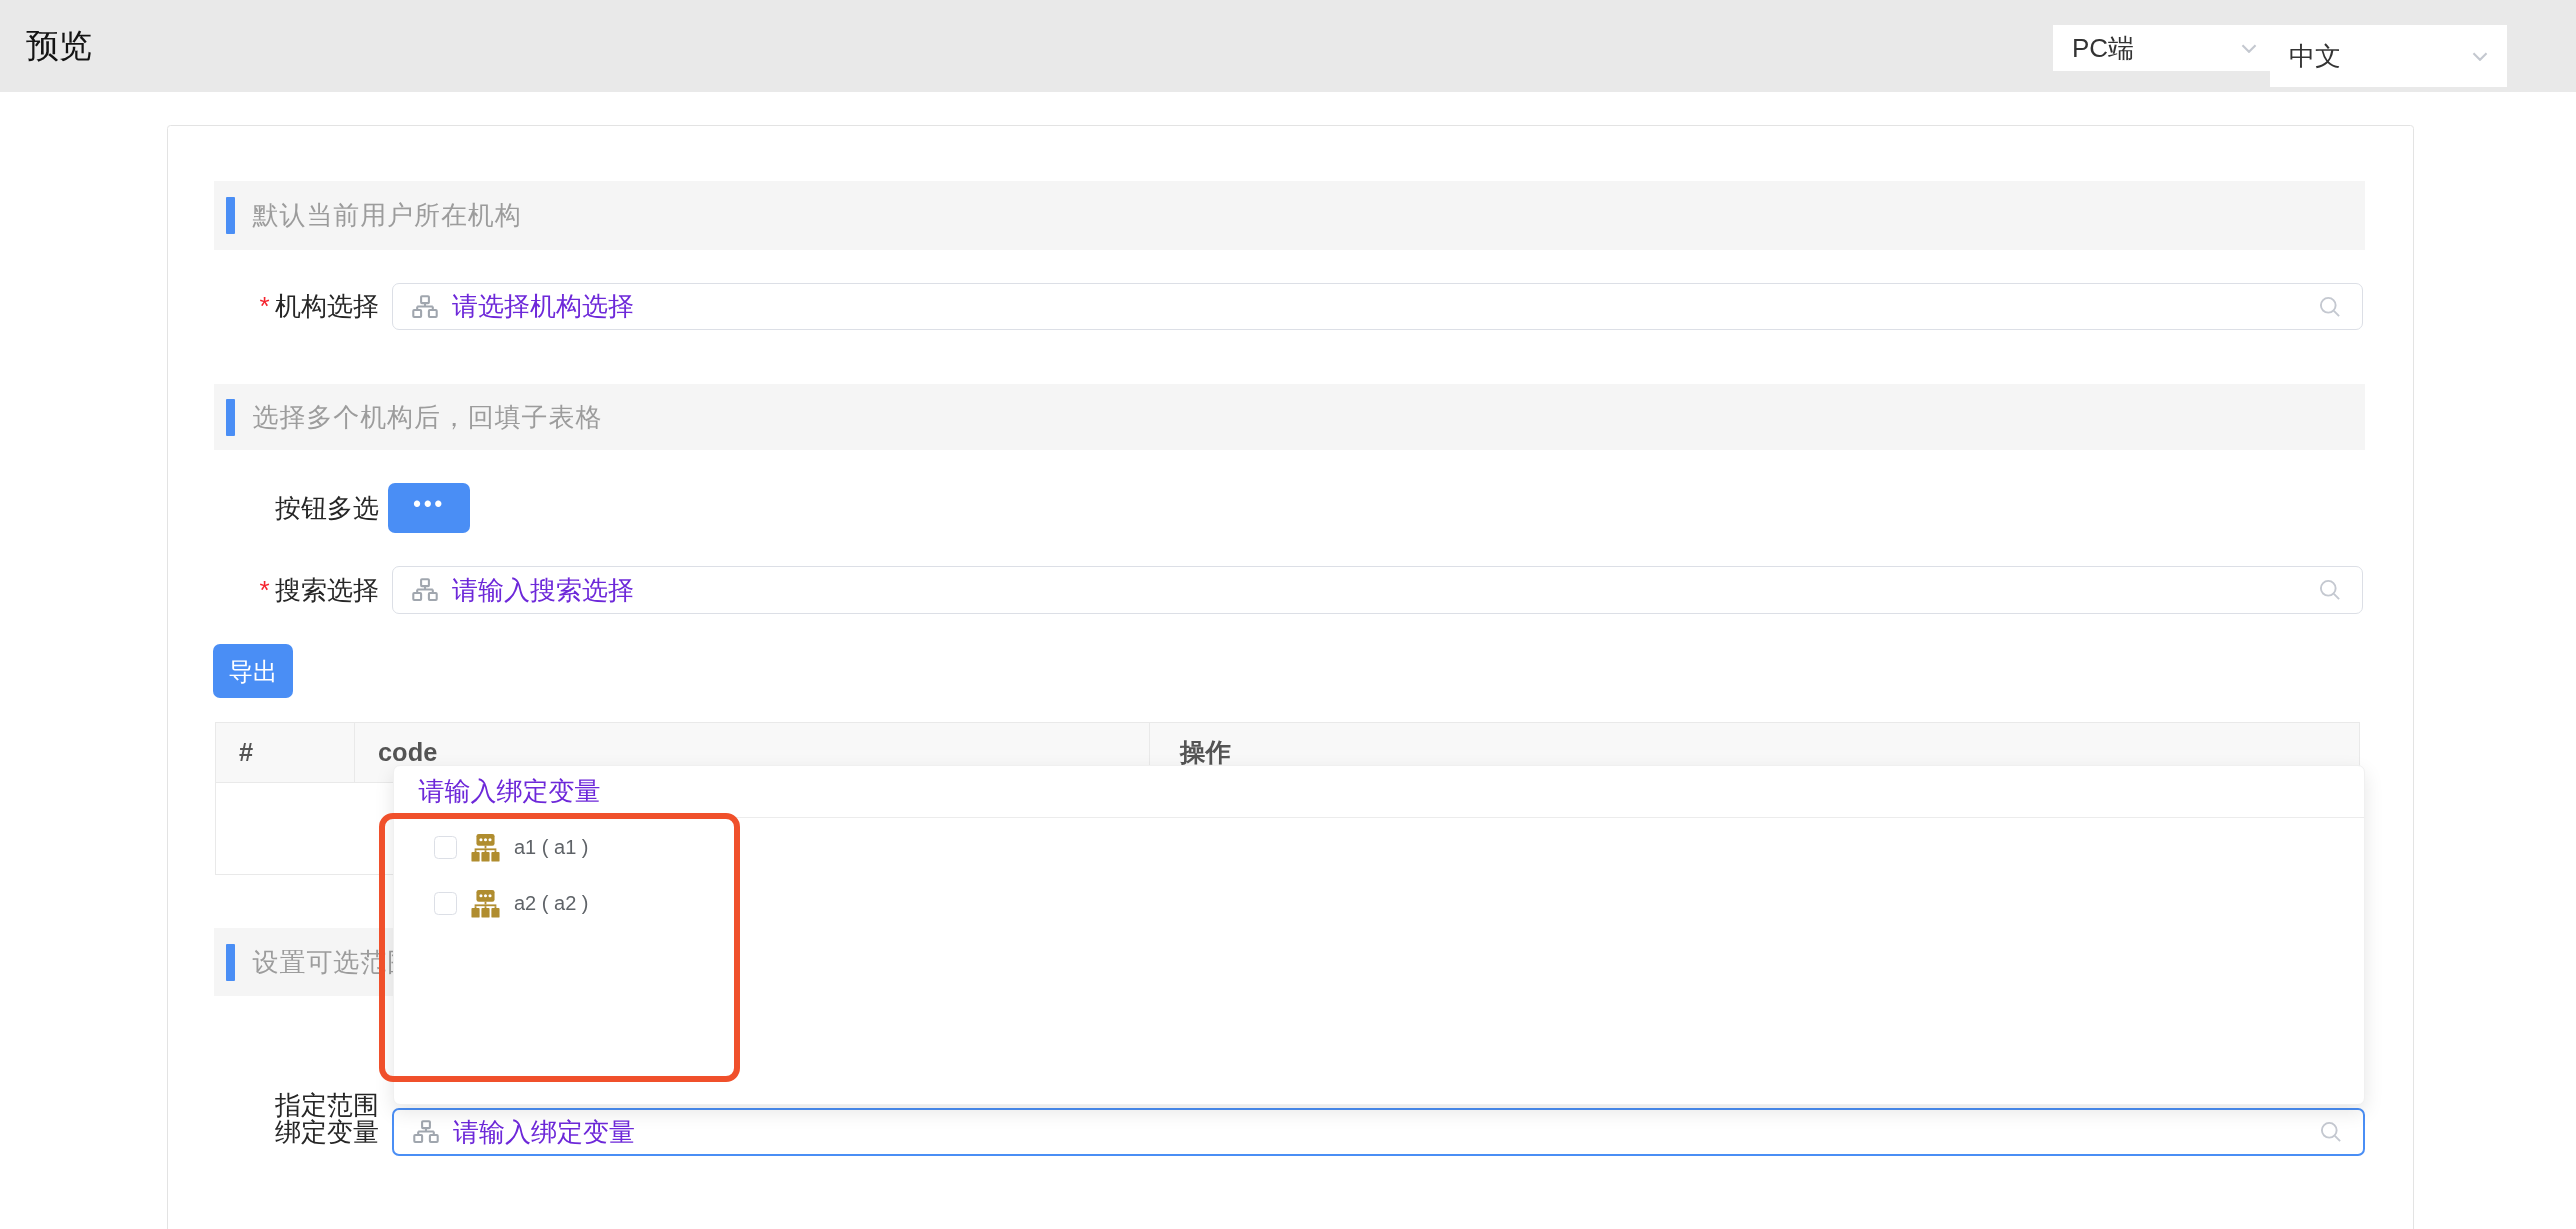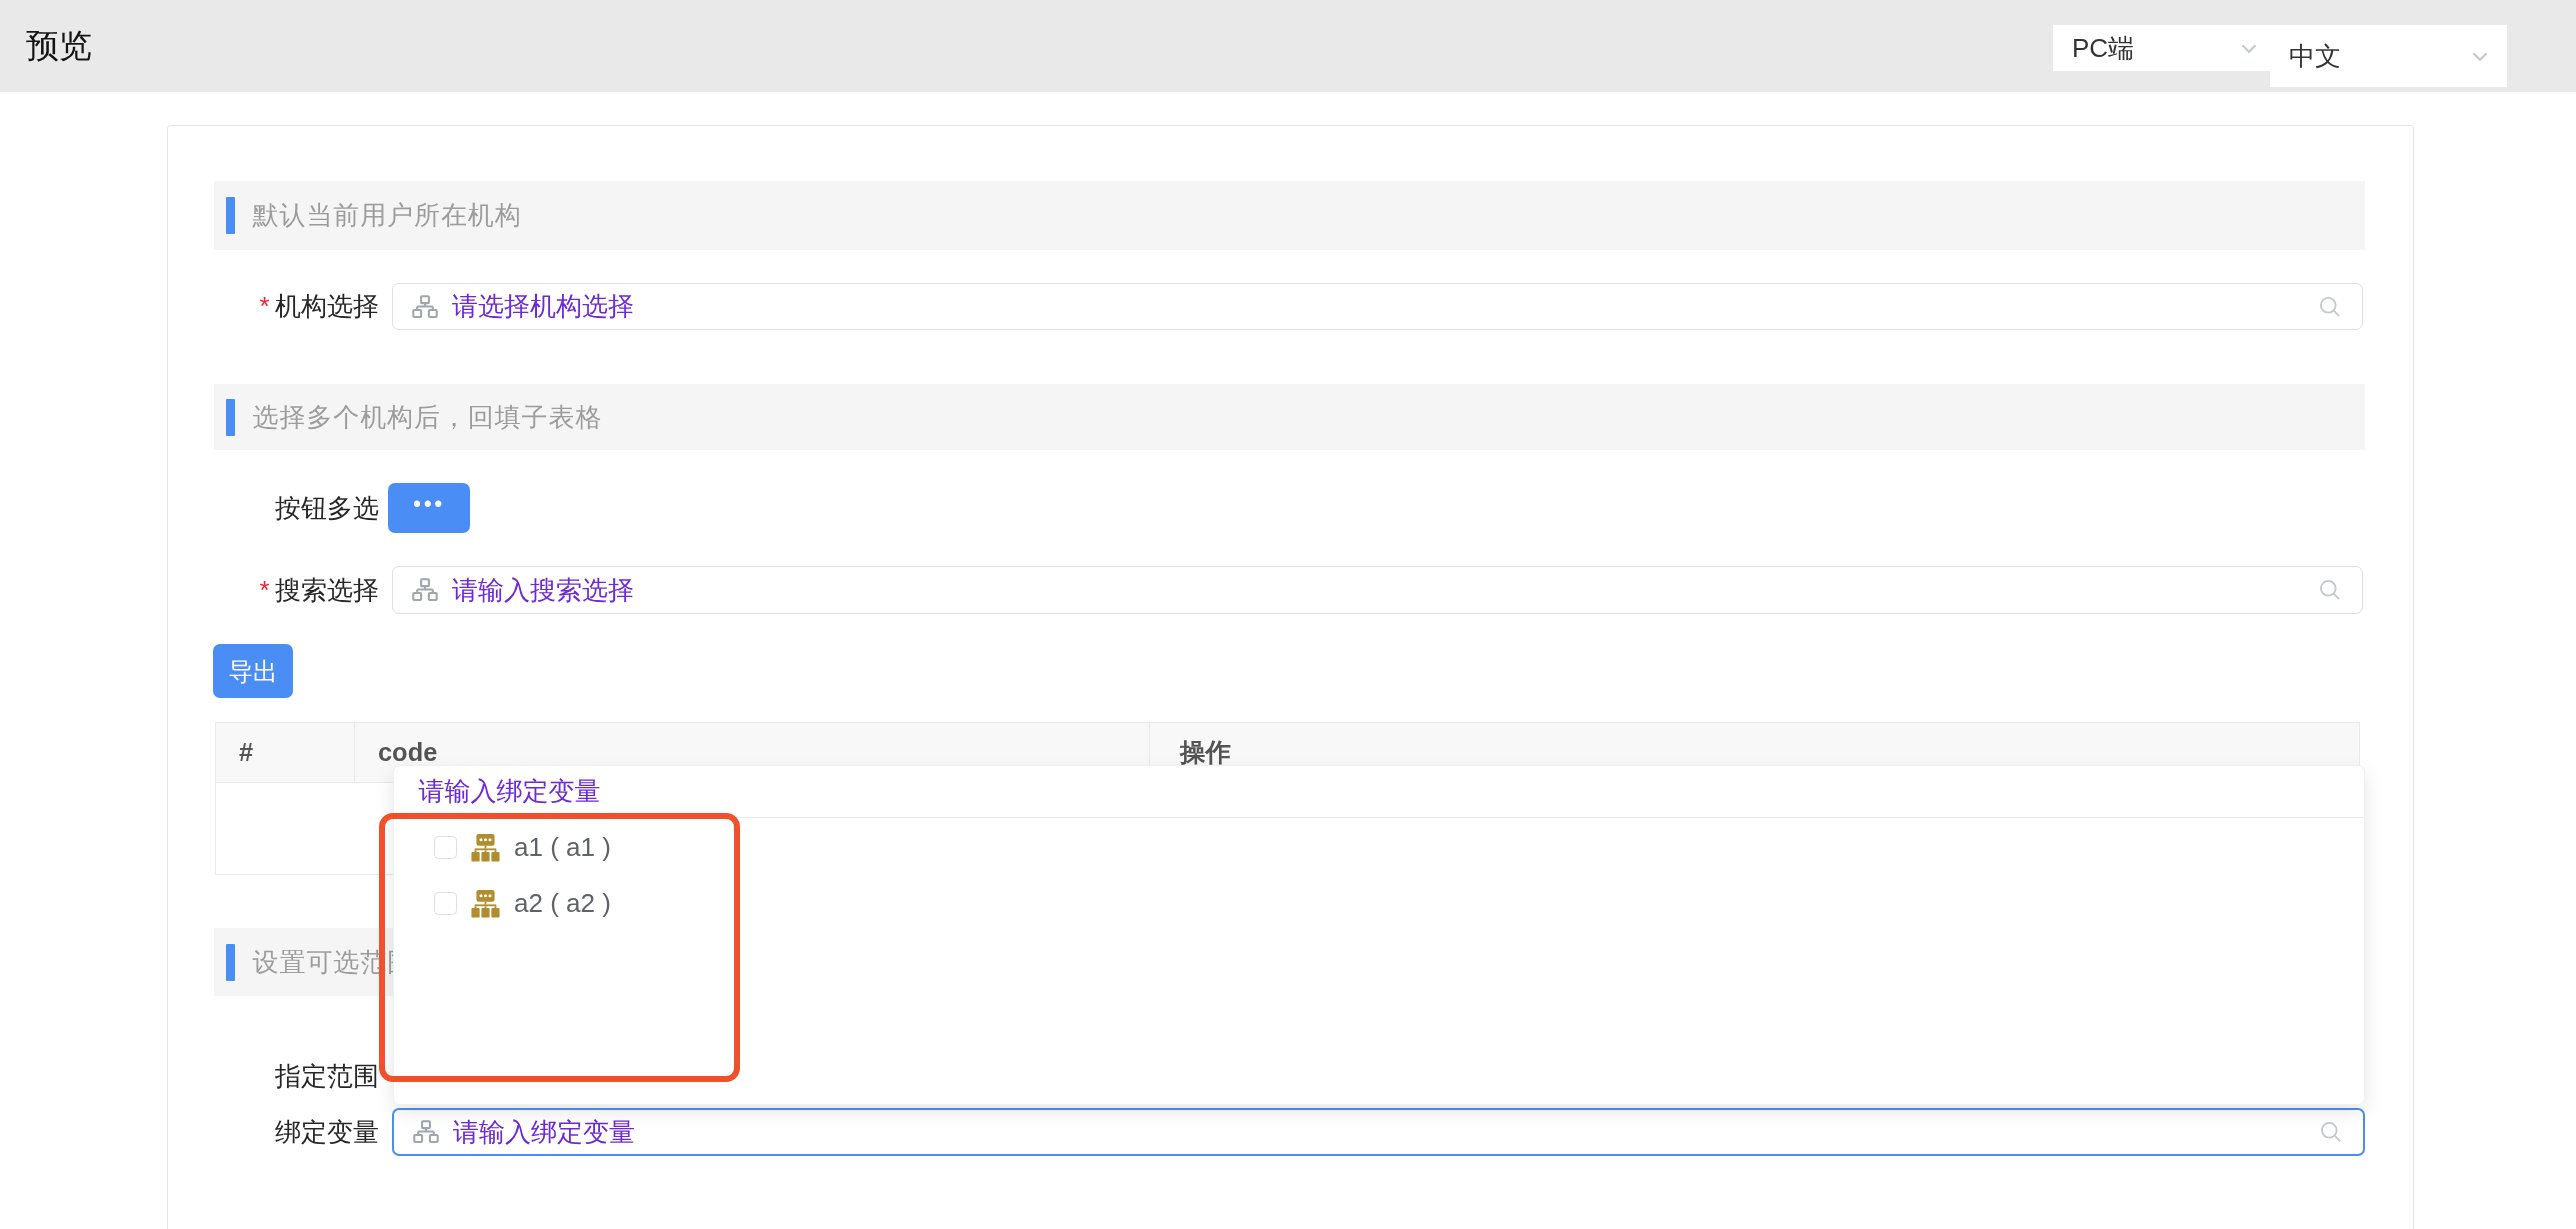--- a/index.html
+++ b/index.html
@@ -47,21 +47,21 @@
   .th{display:flex;align-items:center;padding-left:23px;font-size:25.4px;font-weight:bold;color:#545454;box-sizing:border-box;border-right:0.9px solid #e9e9e9;}
   .th:last-child{border-right:none;padding-left:30px;}
   .trow{height:91px;border-bottom:0.9px solid #e9e9e9;background:#fff;}
 
   
   .dropdown{background:#fff;border:0.9px solid #f0f0f0;border-radius:7px;box-shadow:0 7px 19px rgba(0,0,0,0.10);z-index:5;}
   .dd-search{position:absolute;left:24.6px;top:0;height:51px;display:flex;align-items:center;}
   .dd-sep{position:absolute;left:0;top:51px;width:100%;height:0.9px;background:#ececec;}
   .tree-item{position:absolute;left:40px;display:flex;align-items:center;gap:14px;height:39px;cursor:pointer;}
   .checkbox{width:23px;height:23px;background:#fff;border:1.8px solid #dcdfe6;border-radius:4.4px;box-sizing:border-box;}
-  .tree-label{font-size:26px;color:#5f6368;white-space:nowrap;}
+  .tree-label{font-size:20px;color:#5f6368;white-space:nowrap;}
 
   
   .red-box{border:6.1px solid #f0502b;border-radius:14px;z-index:6;pointer-events:none;background:transparent;}
 </style>
 </head>
 <body>
 
 <div class="abs topbar"></div>
 <div class="abs page-title">预览</div>
 
@@ -166,21 +166,21 @@
       </div>
   </div>
   <div class="trow"></div>
 </div>
 
 <div class="abs section-bar" style="left:214px;top:928px;width:2151px;height:68px;">
   <span class="accent"></span>
   <span class="section-title">设置可选范围</span>
 </div>
 
-<div class="abs field-label" style="left:140px;top:1052px;width:239px;height:48px;">
+<div class="abs field-label" style="left:140px;top:1081px;width:239px;height:48px;">
   <span>指定范围</span>
 </div>
 
 <div class="abs dropdown" style="left:393px;top:765px;width:1970px;height:338px;">
   <div class="dd-search">
     <span class="placeholder">请输入绑定变量</span>
   </div>
   <div class="dd-sep"></div>
 
   <div class="tree-item" style="top:62px;">

